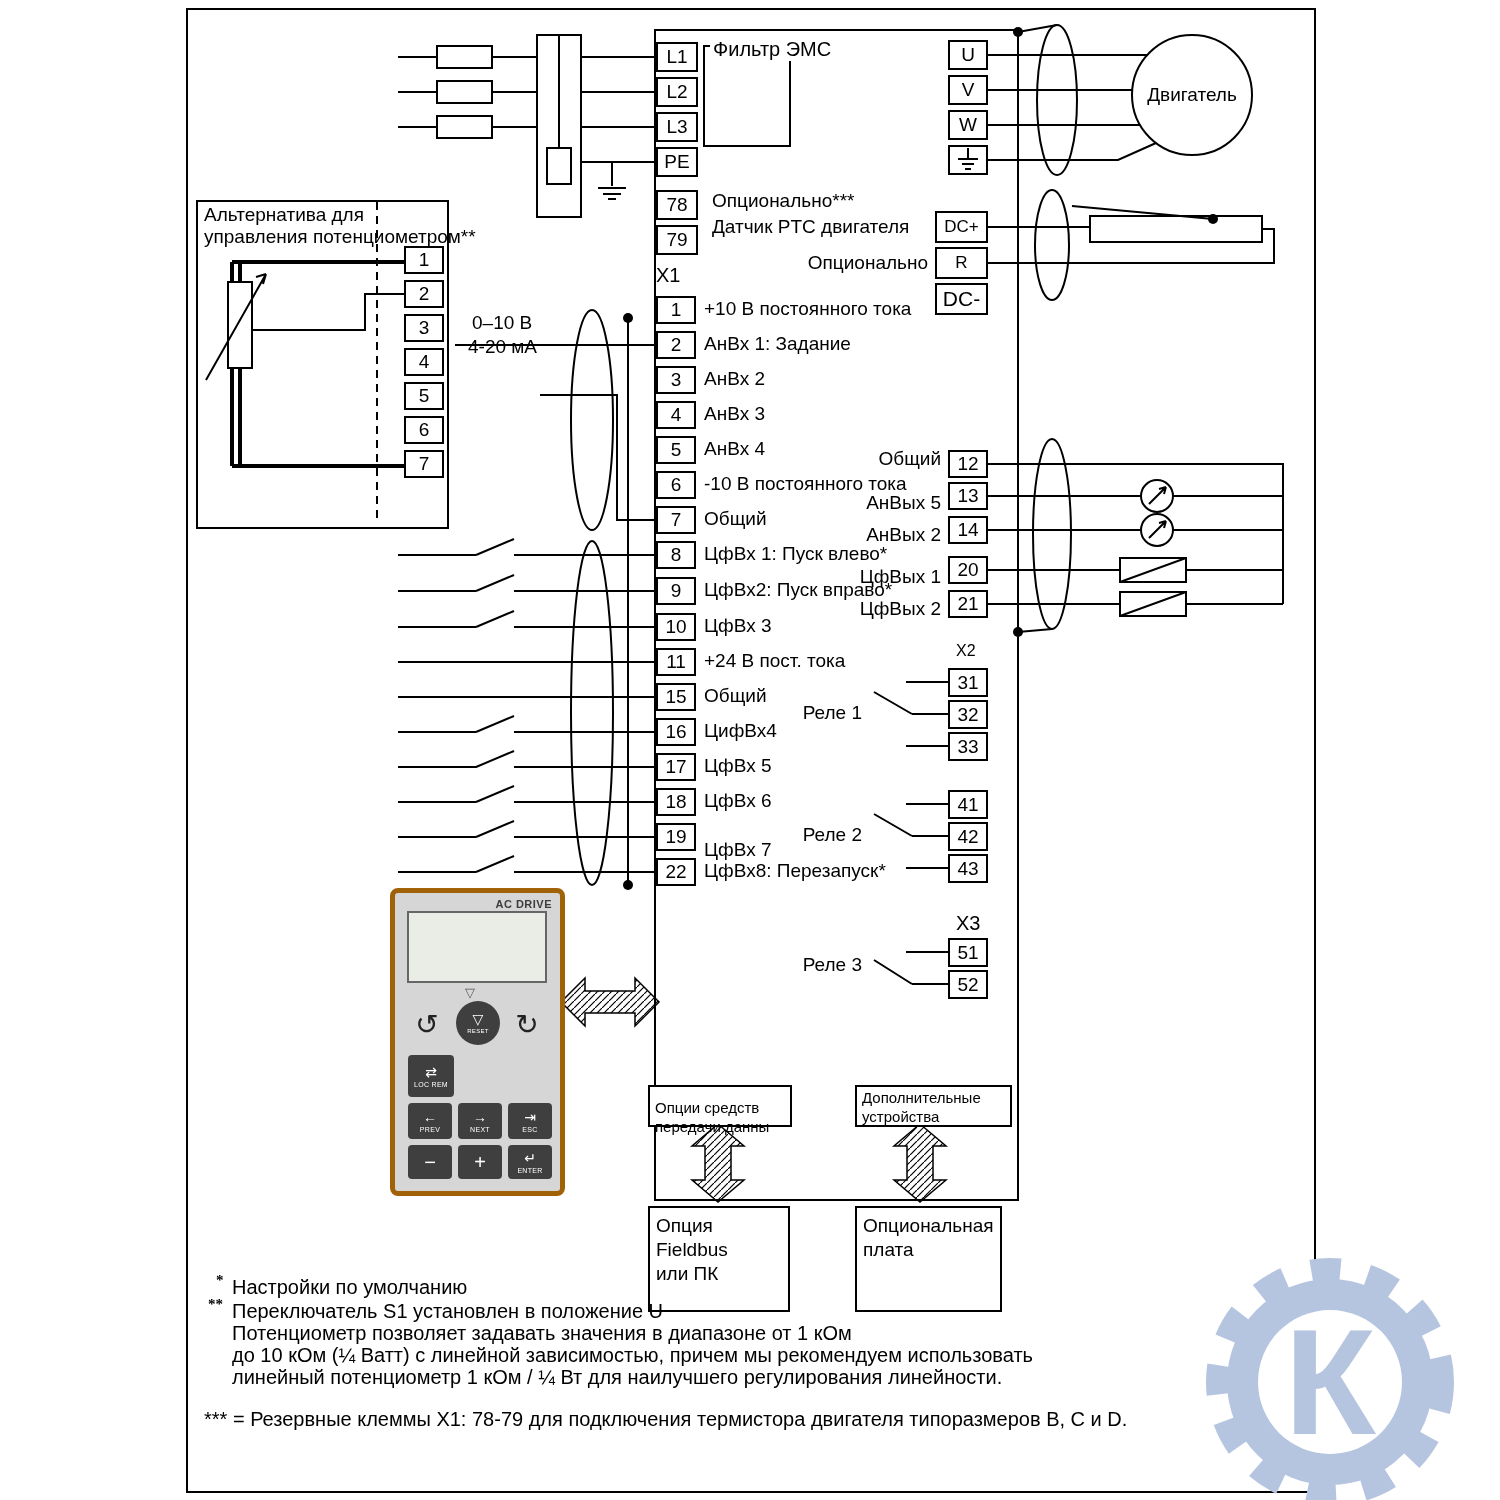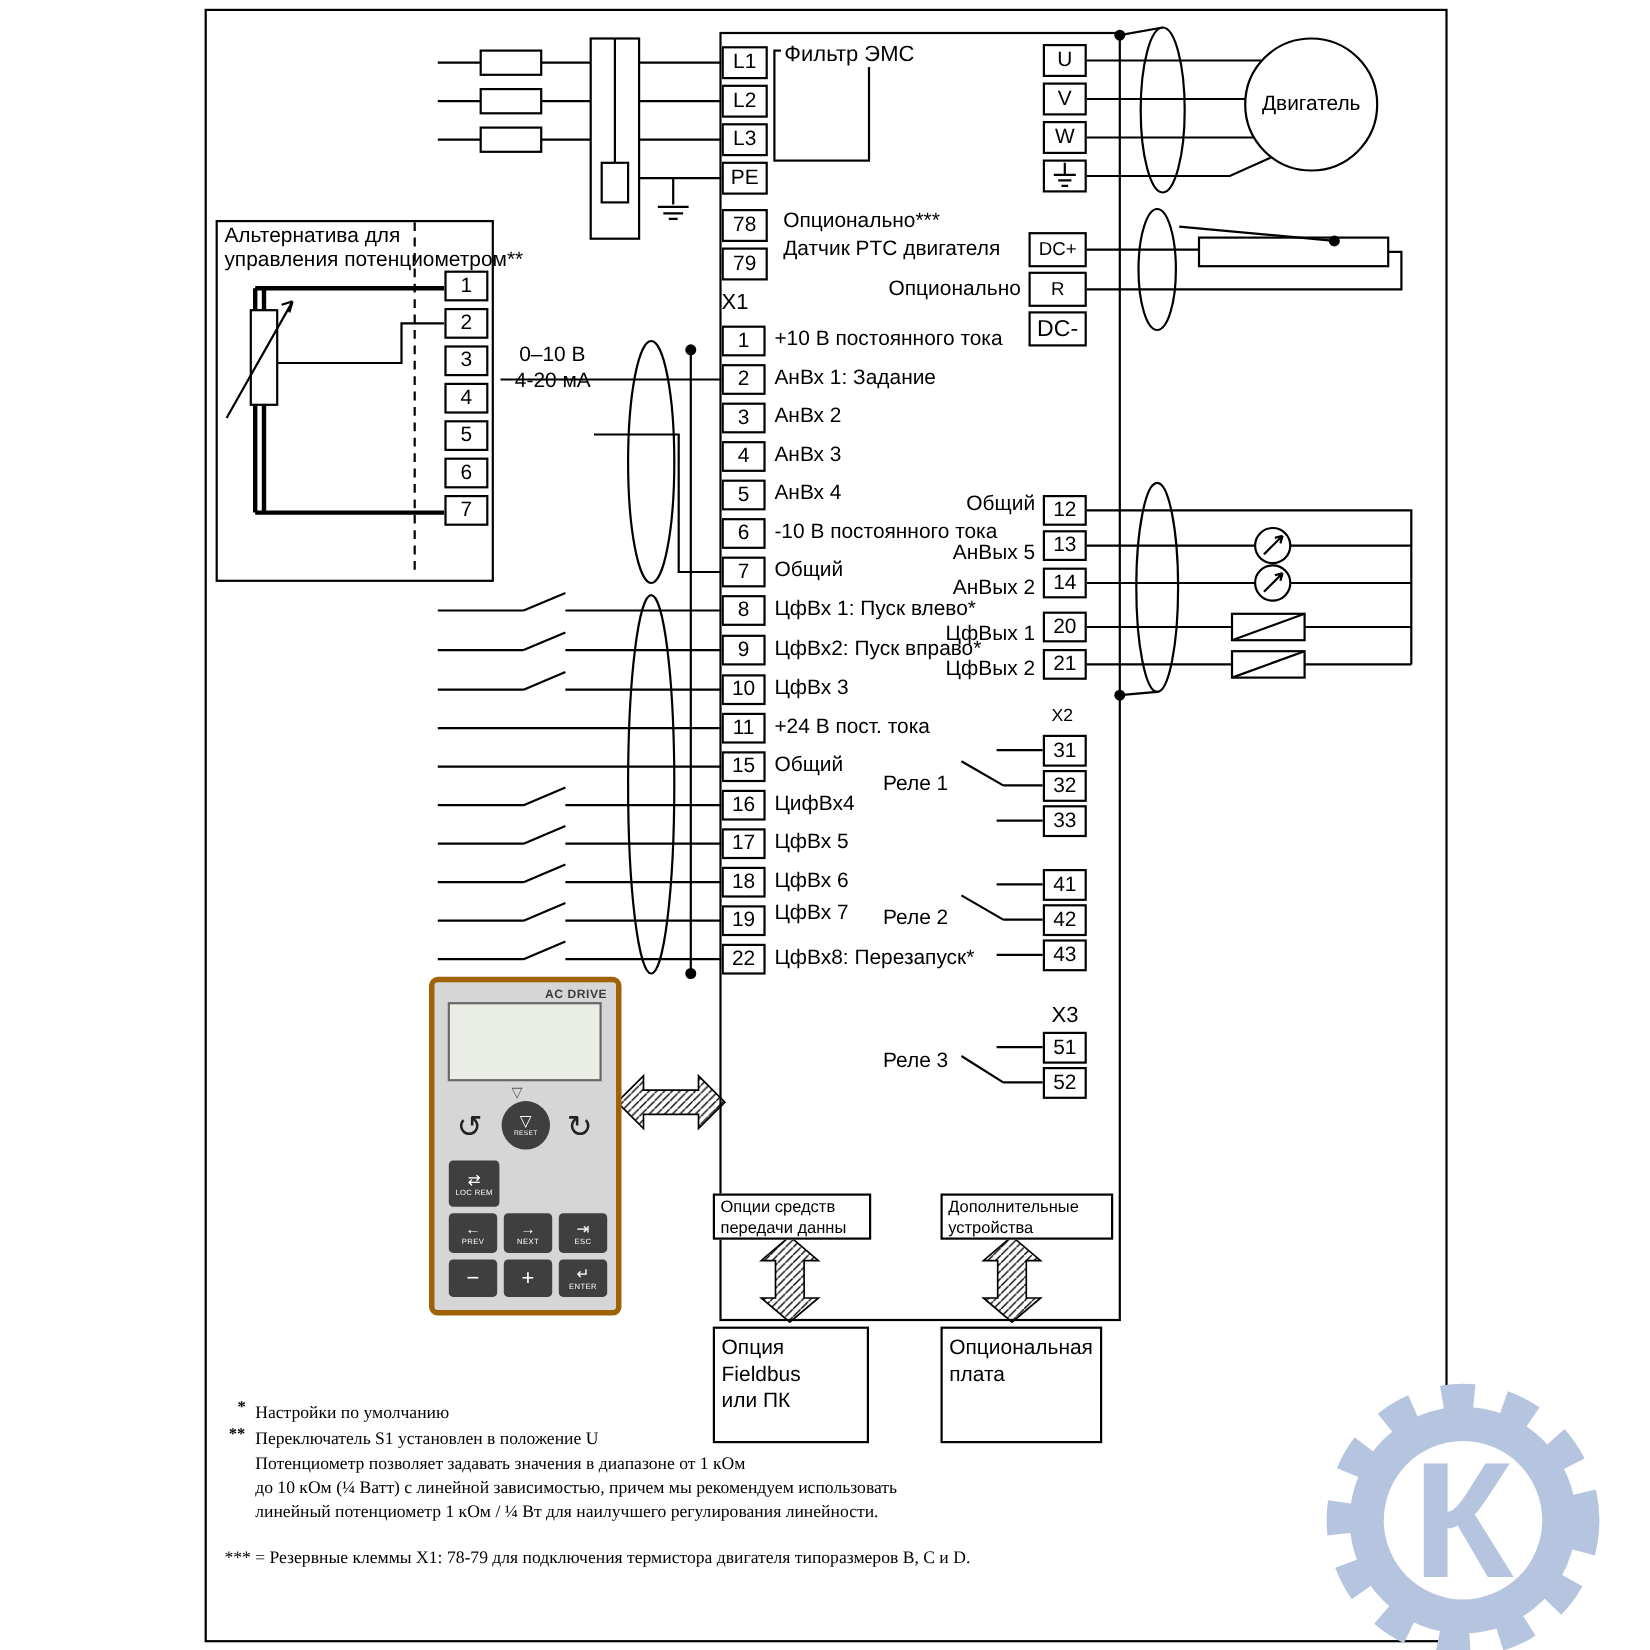--- a/index.html
+++ b/index.html
@@ -5,21 +5,21 @@
   html,body{margin:0;padding:0;background:#fff}
   body{width:1500px;height:1500px;position:relative;overflow:hidden;
        font-family:"Liberation Sans",sans-serif;color:#000}
   .abs{position:absolute}
   .t{position:absolute;box-sizing:border-box;width:40px;height:28px;border:2px solid #000;
      background:#fff;display:flex;align-items:center;justify-content:center;
      font-size:19px;z-index:2}
   .lb{position:absolute;font-size:19px;white-space:nowrap;z-index:2;line-height:1.15}
   .rt{text-align:right}
   .box{position:absolute;border:2px solid #000;background:#fff;z-index:2;box-sizing:border-box}
-  .fn{position:absolute;font-family:Liberation Serif, serif;font-size:16px;white-space:nowrap;z-index:2}
+  .fn{position:absolute;font-family:Liberation Sans, sans-serif;font-size:20px;white-space:nowrap;z-index:2}
   .fnm{position:absolute;font-family:"Liberation Serif",serif;font-size:15px;font-weight:bold;z-index:2}
   .kp{position:absolute;left:390px;top:888px;width:165px;height:298px;background:#d6d6d6;
       border:5px solid #a16207;border-radius:8px;z-index:2}
   .kp *{position:absolute;box-sizing:border-box}
   .kp-brand{right:8px;top:5px;font-size:11px;font-weight:bold;color:#3c3c3c;letter-spacing:.5px}
   .kp-lcd{left:12px;top:18px;width:140px;height:72px;background:#e9ede6;border:2px solid #666}
   .kp-tri{left:70px;top:92px;font-size:13px;color:#555}
   .kp-rot{width:38px;height:38px;font-size:28px;color:#222;display:flex;align-items:center;justify-content:center}
   .kp-btn{background:#3f3f3f;color:#fff;border-radius:4px;display:flex;flex-direction:column;
           align-items:center;justify-content:center;line-height:1;text-align:center}
@@ -188,21 +188,21 @@
 <div class="lb" style="left:704px;top:473px">-10 В постоянного тока</div>
 <div class="lb" style="left:704px;top:508px">Общий</div>
 <div class="lb" style="left:704px;top:543px">ЦфВх 1: Пуск влево*</div>
 <div class="lb" style="left:704px;top:579px">ЦфВх2: Пуск вправо*</div>
 <div class="lb" style="left:704px;top:615px">ЦфВх 3</div>
 <div class="lb" style="left:704px;top:650px">+24 В пост. тока</div>
 <div class="lb" style="left:704px;top:685px">Общий</div>
 <div class="lb" style="left:704px;top:720px">ЦифВх4</div>
 <div class="lb" style="left:704px;top:755px">ЦфВх 5</div>
 <div class="lb" style="left:704px;top:790px">ЦфВх 6</div>
-<div class="lb" style="left:704px;top:819px">ЦфВх 7</div>
+<div class="lb" style="left:704px;top:839px">ЦфВх 7</div>
 <div class="lb" style="left:704px;top:860px">ЦфВх8: Перезапуск*</div>
 
 <div class="t" style="left:948px;top:450px">12</div>
 <div class="t" style="left:948px;top:482px">13</div>
 <div class="t" style="left:948px;top:516px">14</div>
 <div class="t" style="left:948px;top:556px">20</div>
 <div class="t" style="left:948px;top:590px">21</div>
 <div class="lb rt" style="left:836px;top:448px;width:105px">Общий</div>
 <div class="lb rt" style="left:836px;top:492px;width:105px">АнВых 5</div>
 <div class="lb rt" style="left:836px;top:524px;width:105px">АнВых 2</div>
@@ -262,21 +262,21 @@
     <span class="cap">ESC</span>
   </div>
   <div class="kp-btn" style="left:13px;top:252px;width:44px;height:34px;font-size:20px">−</div>
   <div class="kp-btn" style="left:63px;top:252px;width:44px;height:34px;font-size:20px">+</div>
   <div class="kp-btn" style="left:113px;top:252px;width:44px;height:34px">
     <span class="ic">↵</span>
     <span class="cap">ENTER</span>
   </div>
 </div>
 
-<div class="box" style="left:648px;top:1085px;width:144px;height:42px;padding:2px 5px;font-size:15px;line-height:1.25">
+<div class="box" style="left:648px;top:1085px;width:144px;height:42px;padding:12px 5px;font-size:15px;line-height:1.25">
   <div>Опции средств</div>
   <div>передачи данны</div>
 </div>
 <div class="box" style="left:855px;top:1085px;width:157px;height:42px;padding:2px 5px;font-size:15px;line-height:1.25">
   <div>Дополнительные</div>
   <div>устройства</div>
 </div>
 <div class="box" style="left:648px;top:1206px;width:142px;height:106px;padding:6px;font-size:19px;line-height:1.25">
   <div>Опция Fieldbus</div>
   <div>или ПК</div>

